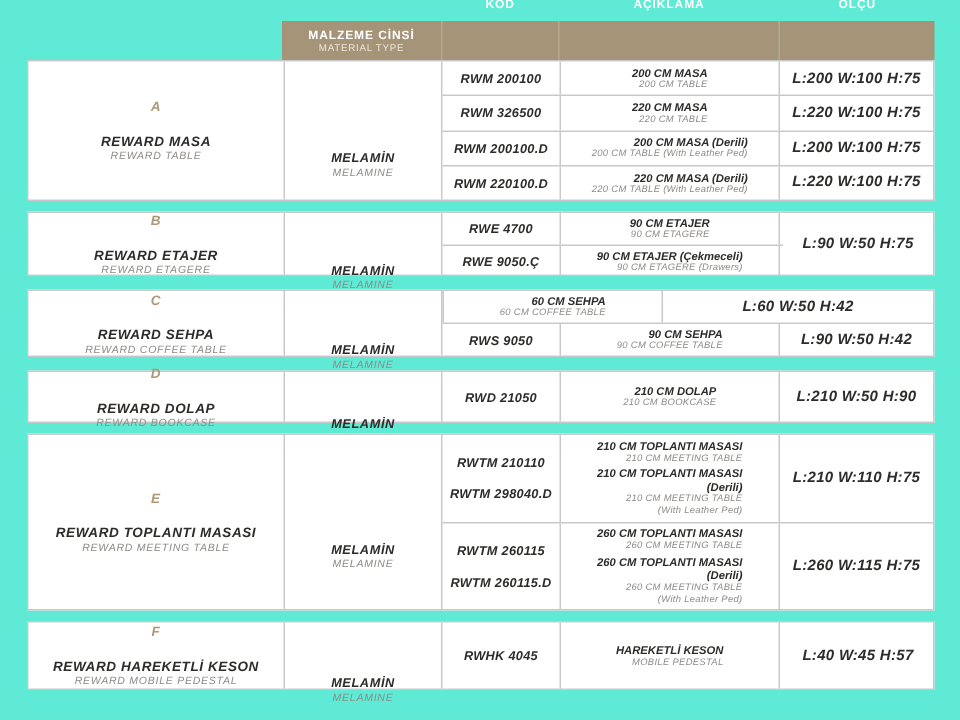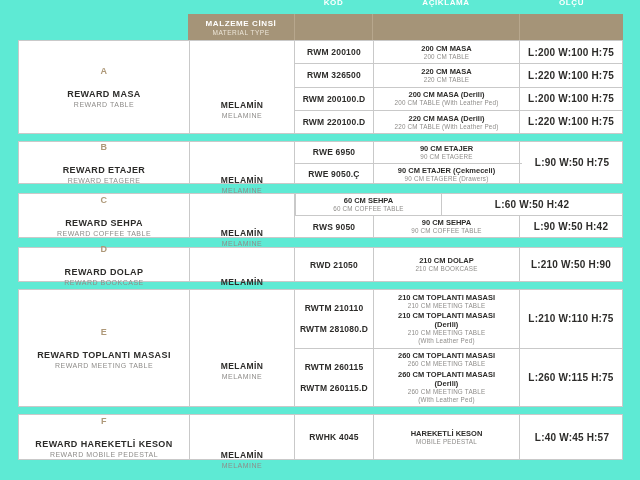--- a/index.html
+++ b/index.html
@@ -19,21 +19,21 @@
   .section { position:absolute; left:18px; width:605px; box-sizing:border-box;
              border:1px solid #c9c9c9; background:#fff; display:flex; }
   .sec-A { top:40px;  height:94px; }
   .sec-B { top:141px; height:43px; }
   .sec-C { top:193px; height:45px; }
   .sec-D { top:247px; height:35px; }
   .sec-E { top:289px; height:118px; }
   .sec-F { top:414px; height:46px; }
 
   .cell { display:flex; flex-direction:column; justify-content:center; align-items:center;
-          text-align:center; box-sizing:border-box; }
+          text-align:right; box-sizing:border-box;font-style:italic; }
   .col-product { width:170px; }
   .col-material { width:106px; border-left:1px solid #c9c9c9; border-right:1px solid #c9c9c9; }
   .rows { flex:1; display:flex; flex-direction:column; }
   .rows.narrow { flex:none; width:227px; }
   .row { flex:1; display:flex; }
   .row + .row { border-top:1px solid #c9c9c9; }
   .col-code { width:78px; }
   .col-desc { width:147px; border-left:1px solid #c9c9c9; border-right:1px solid #c9c9c9; padding:2px 1px; }
   .col-dims { flex:1; }
   .col-dims.shared { flex:1; }
@@ -150,21 +150,21 @@
           <div class="name-tr">REWARD ETAJER</div>
           <div class="name-en">REWARD ETAGERE</div>
         </div>
         <div class="cell col-material">
           <div class="mat-tr">MELAMİN</div>
           <div class="mat-en">MELAMINE</div>
         </div>
         <div class="rows narrow">
           <div class="row">
             <div class="cell col-code">
-              <div class="code">RWE 6950</div>
+              <div class="code">RWE 4700</div>
             </div>
             <div class="cell col-desc">
               <div class="desc-pair">
                 <div class="desc-tr">90 CM ETAJER</div>
                 <div class="desc-en">90 CM ETAGERE</div>
               </div>
             </div>
           </div>
           <div class="row">
             <div class="cell col-code">
@@ -254,21 +254,21 @@
           <div class="name-en">REWARD MEETING TABLE</div>
         </div>
         <div class="cell col-material">
           <div class="mat-tr">MELAMİN</div>
           <div class="mat-en">MELAMINE</div>
         </div>
         <div class="rows">
           <div class="row">
             <div class="cell col-code">
               <div class="code">RWTM 210110</div>
-              <div class="code">RWTM 281080.D</div>
+              <div class="code">RWTM 298040.D</div>
             </div>
             <div class="cell col-desc">
               <div class="desc-pair">
                 <div class="desc-tr">210 CM TOPLANTI MASASI</div>
                 <div class="desc-en">210 CM MEETING TABLE</div>
               </div>
               <div class="desc-pair">
                 <div class="desc-tr">210 CM TOPLANTI MASASI
 (Derili)</div>
                 <div class="desc-en">210 CM MEETING TABLE

